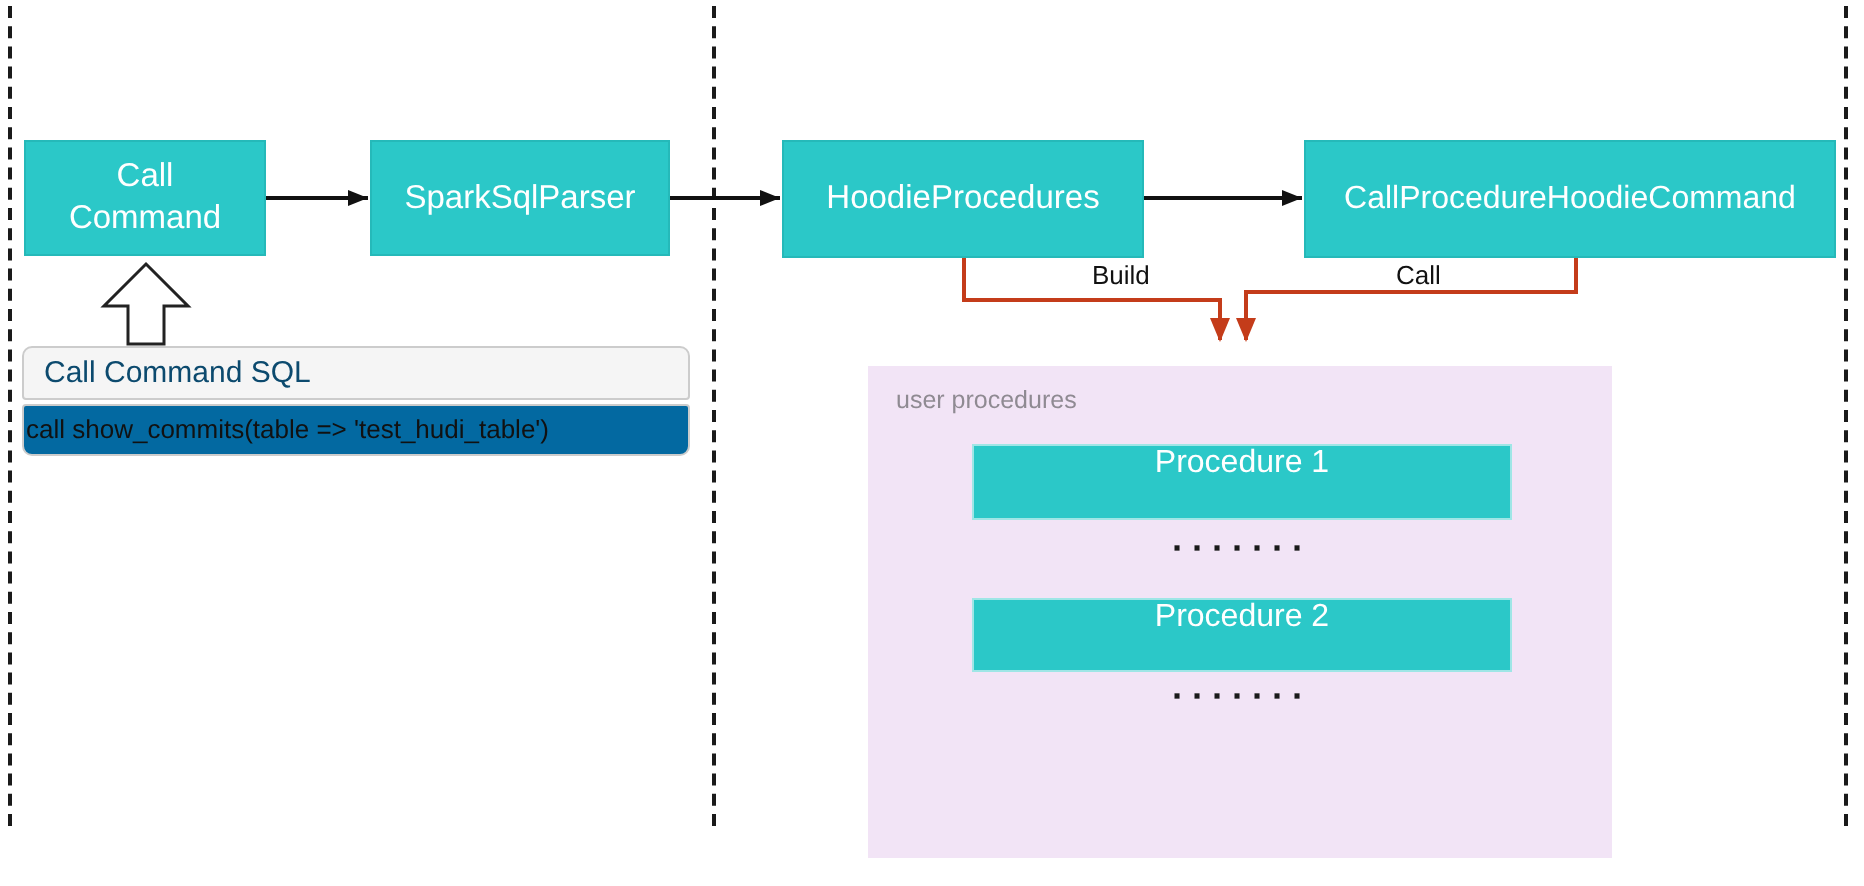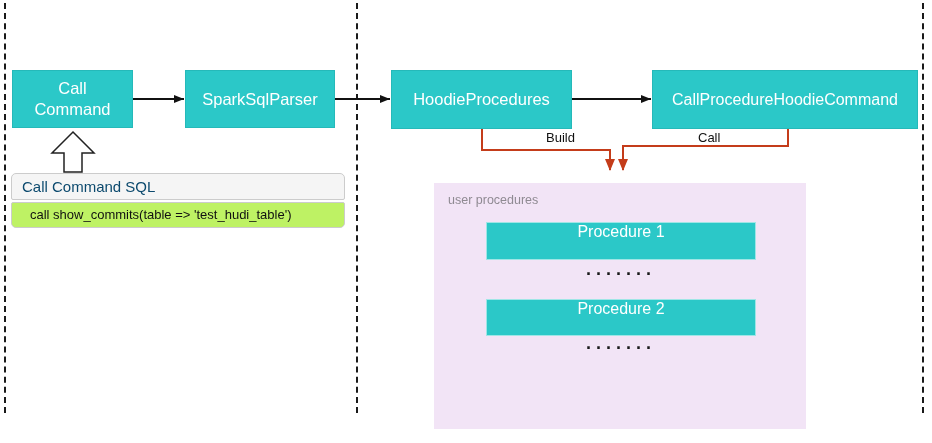--- a/index.html
+++ b/index.html
@@ -87,27 +87,27 @@
     border-radius: 5px 5px 2px 2px;
     font-size: 15px;
     color: #0c4a6e;
     line-height: 25px;
     padding-left: 10px;
   }
   .sql-panel .row {
     box-sizing: border-box;
     height: 26px;
     margin-top: 2px;
-    background: #bef264;
+    background: #0369a1;
     border: 1px solid #cccccc;
     border-radius: 2px;
     font-size: 13px;
     color: #111;
     line-height: 24px;
-    padding-left: 18px;
+    padding-left: 1px;
     white-space: nowrap;
   }
   .sql-panel .row:last-child { border-radius: 2px 2px 5px 5px; }
 
   
   .user-procs {
     position: absolute;
     left: 434px; top: 172px;
     width: 372px; height: 246px;
     background: #f2e4f6;

